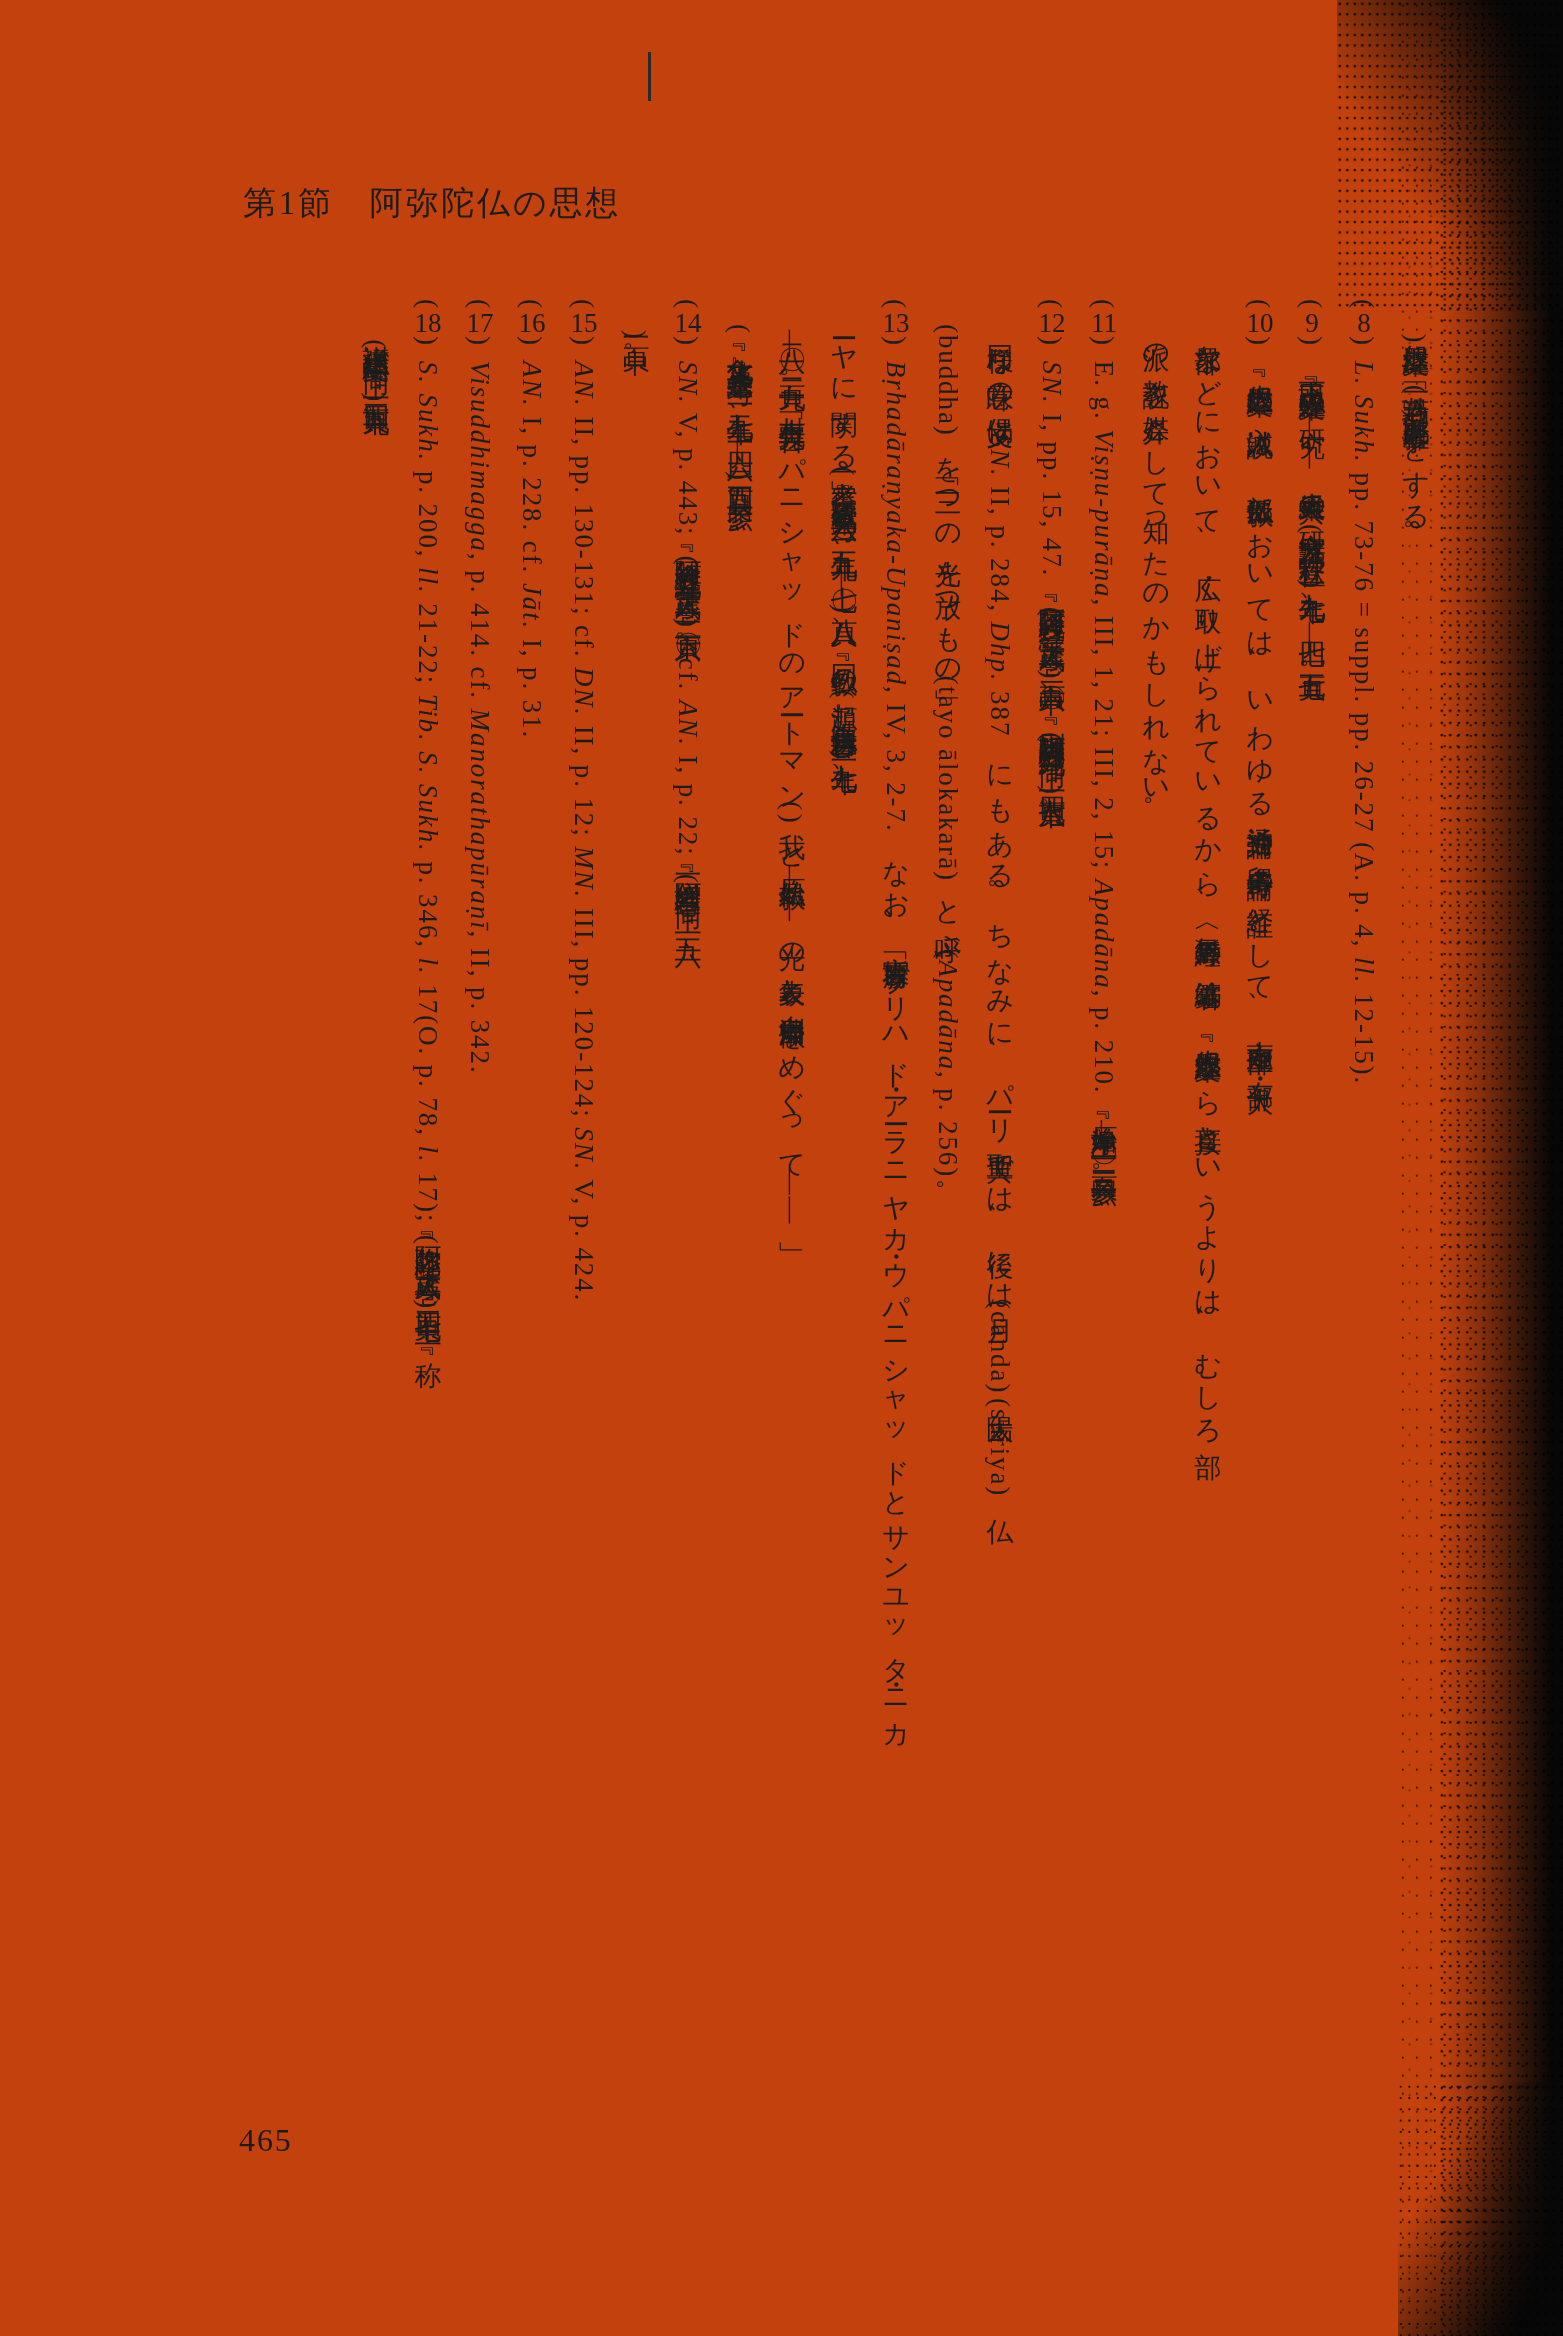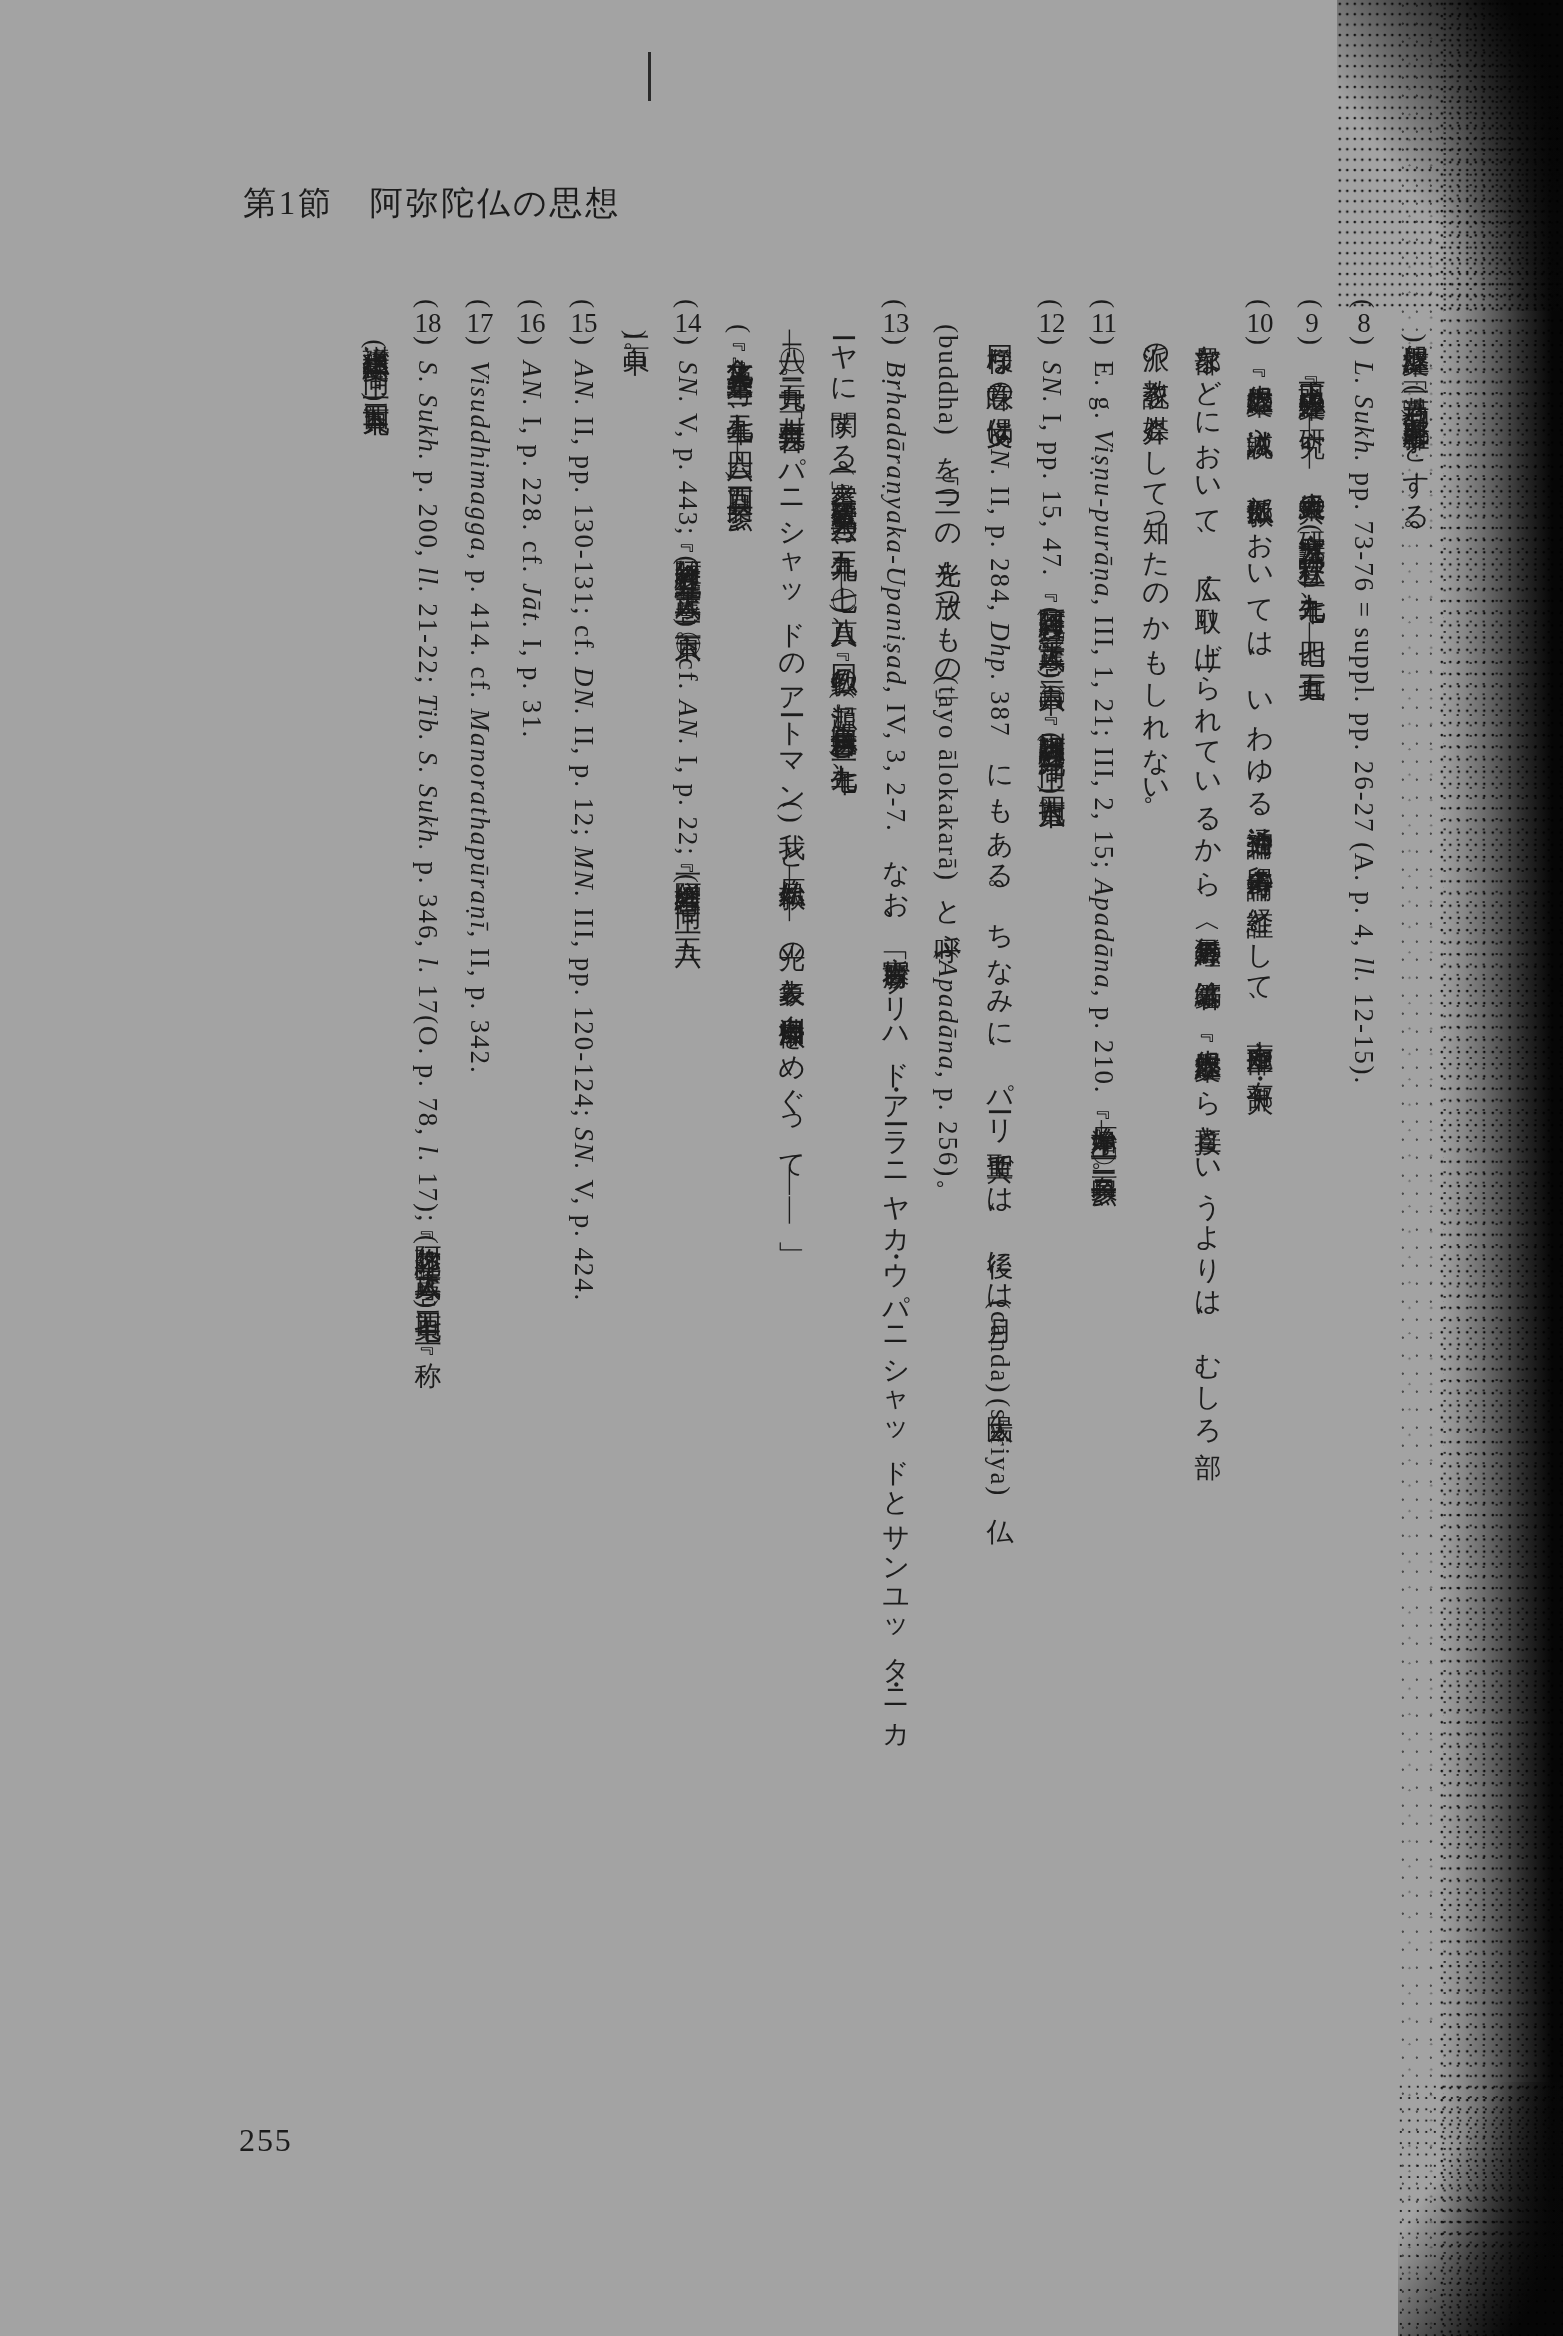--- a/index.html
+++ b/index.html
@@ -1,19 +1,19 @@
 <!DOCTYPE html>
 <html style="font-size:15px"><head>
 <meta charset="utf-8">
 <style>
   html,body{margin:0;padding:0;}
   body{width:1563px;height:2336px;background:#e9e9e7;}
   .page{
     position:relative;width:1563px;height:2336px;overflow:hidden;
-    background:#a3a3a3;
+    background:#c2410c;
     font-family:"Liberation Serif","DejaVu Serif",serif;
     color:#1c1c1c;
   }
   
   .running-head{
     position:absolute;left:243px;top:181px;
     font-size:33px;letter-spacing:2.8px;white-space:nowrap;
   }
   
   .notes{
@@ -91,21 +91,21 @@
       <div class="note-col indent">(『文化』第三十六巻第一・二号、一九七二年、一四六―一五四頁)参照。</div>
       <div class="note-col"><span class="marker">(<span class="tcy">14</span>)</span><i>SN.</i> V, p. 443;『雑阿含経』三九五経(『大正蔵』二巻、一〇六頁下)。cf. <i>AN.</i> I, p. 22;『増一阿含経』巻三(同上、五六</div>
       <div class="note-col indent">一頁中)。</div>
       <div class="note-col"><span class="marker">(<span class="tcy">15</span>)</span><i>AN.</i> II, pp. 130-131; cf. <i>DN.</i> II, p. 12; <i>MN.</i> III, pp. 120-124; <i>SN.</i> V, p. 424.</div>
       <div class="note-col"><span class="marker">(<span class="tcy">16</span>)</span><i>AN.</i> I, p. 228. cf. <i>Jāt.</i> I, p. 31.</div>
       <div class="note-col"><span class="marker">(<span class="tcy">17</span>)</span><i>Visuddhimagga</i>, p. 414. cf. <i>Manorathapūraṇī</i>, II, p. 342.</div>
       <div class="note-col"><span class="marker">(<span class="tcy">18</span>)</span><i>S. Sukh.</i> p. 200, <i>ll.</i> 21-22; <i>Tib. S. Sukh.</i> p. 346, <i>l.</i> 17(O. p. 78, <i>l.</i> 17);『阿弥陀経』(『大正蔵』一二巻、三四七頁上)、『称</div>
       <div class="note-col indent">讃浄土仏摂受経』(同上、三四九頁下)。</div>
     </div>
 
-  <div class="page-number">255</div>
+  <div class="page-number">465</div>
 
   <div class="gutter-fringe"></div>
   <div class="gutter"></div>
   <div class="gutter-top"></div>
   <div class="gutter-bottom"></div>
   <div class="artifact-line"></div>
 
 </div>
 
 

